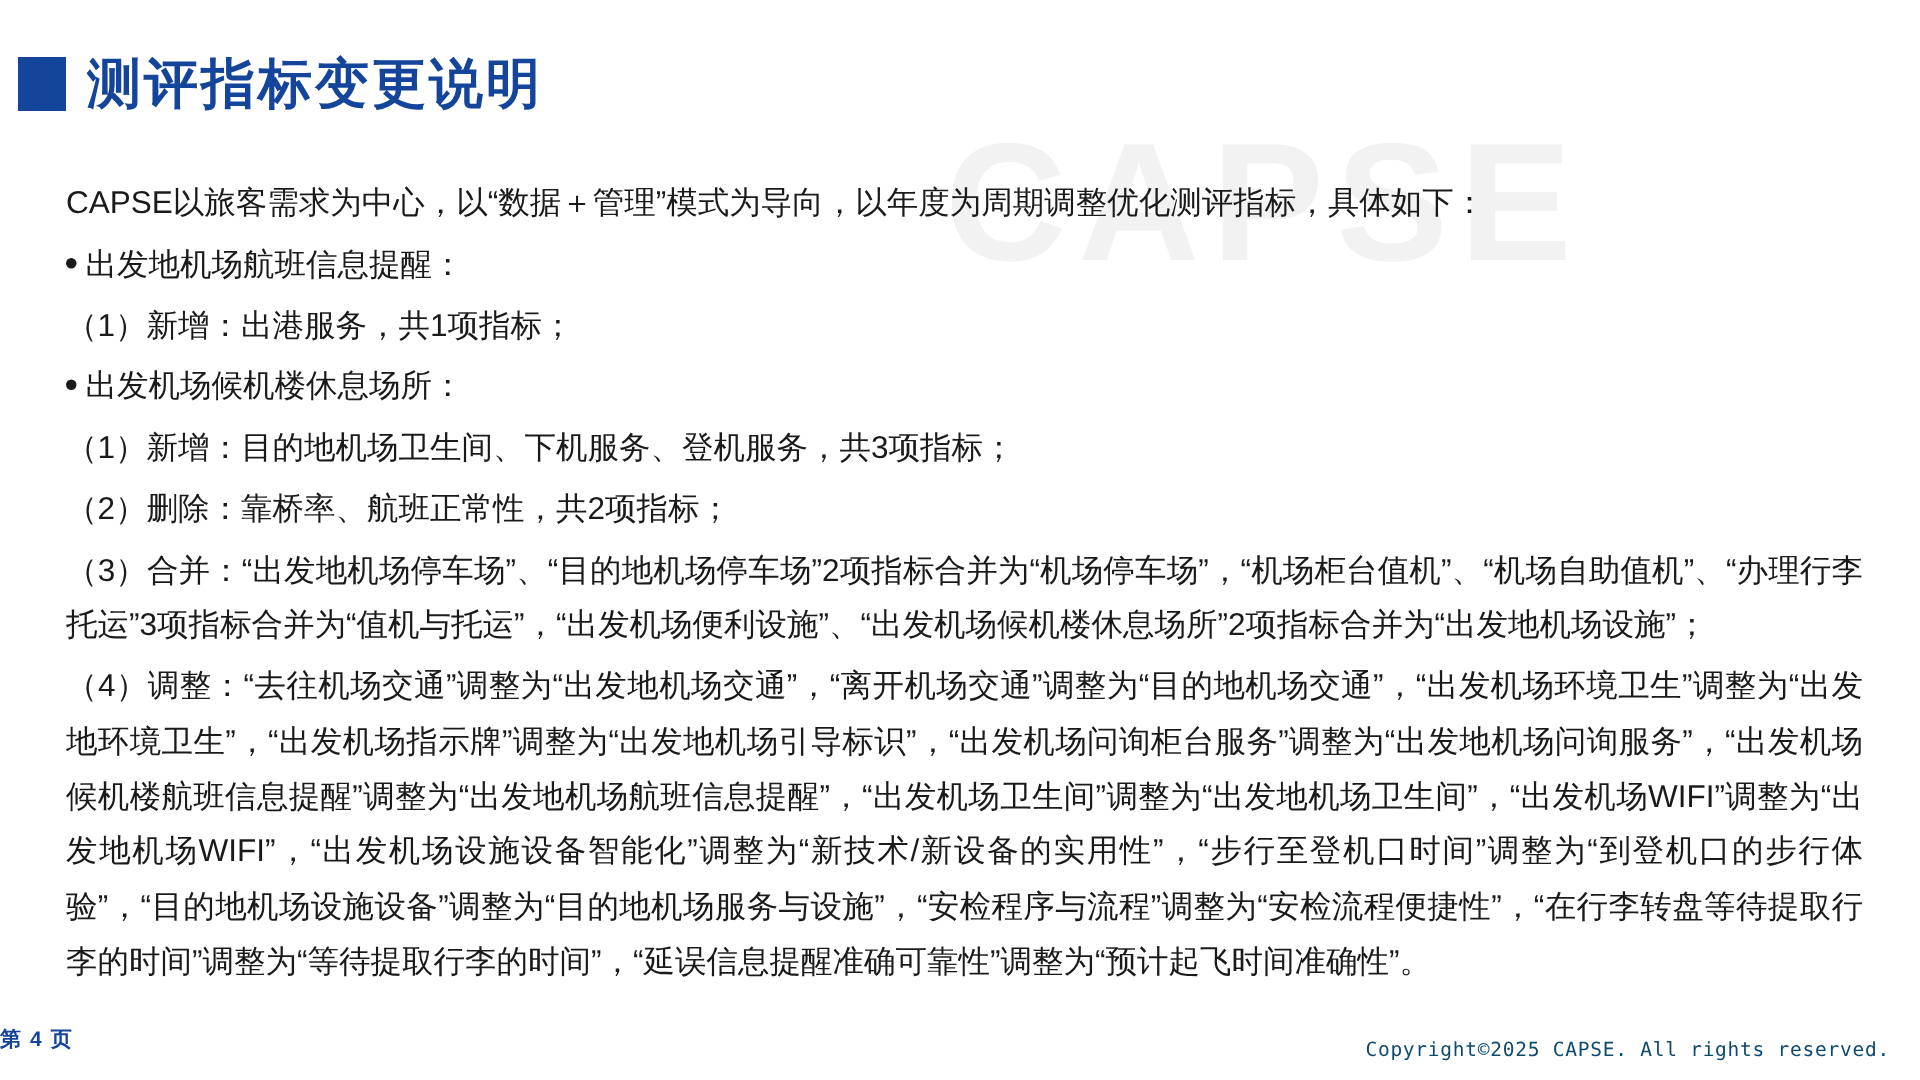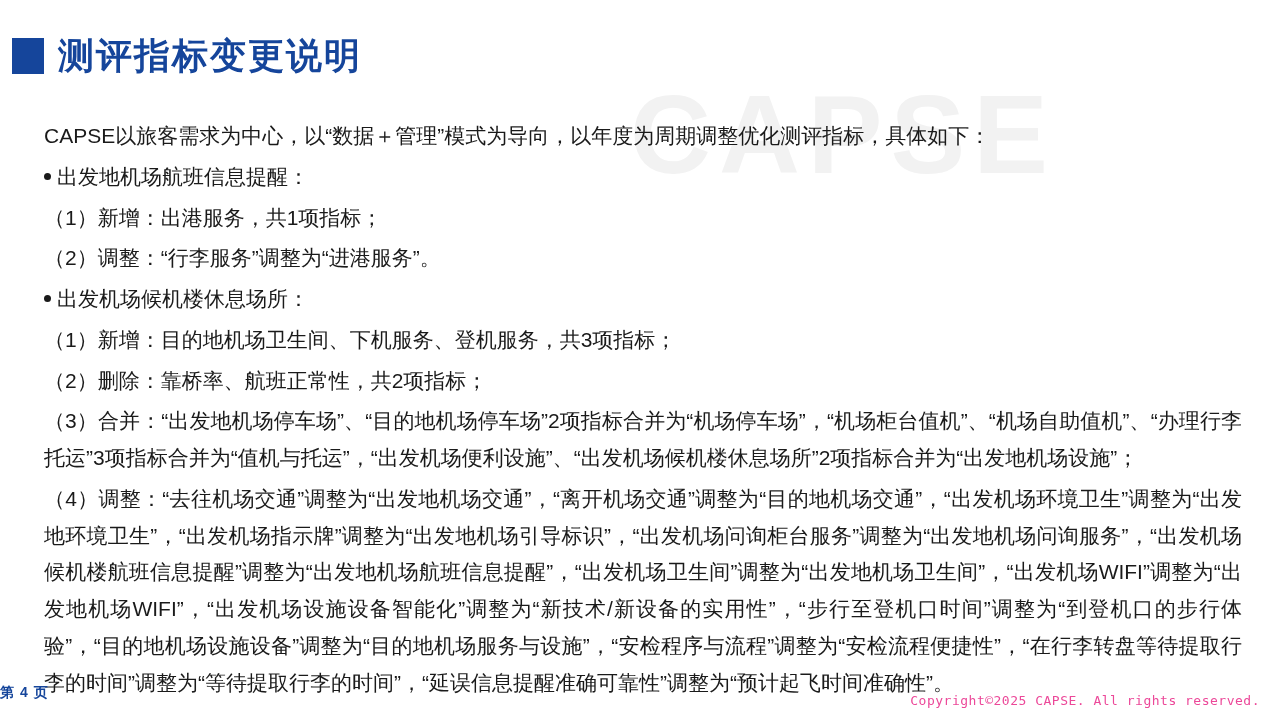--- a/index.html
+++ b/index.html
@@ -115,21 +115,21 @@
     color: #15459b;
     font-weight: bold;
     letter-spacing: 6px;
     z-index: 2;
   }
   .copyright {
     position: absolute;
     bottom: 12px;
     right: 20px;
     font-size: 13px;
-    color: #ec4899;
+    color: #0c4a6e;
     font-family: "DejaVu Sans Mono", "Liberation Mono", monospace;
     letter-spacing: 0.5px;
     z-index: 2;
   }
 </style>
 </head>
 <body>
 
 <div class="watermark">CAPSE</div>
 
@@ -140,21 +140,20 @@
 
 <div class="content">
 
 
   <p class="para">CAPSE以旅客需求为中心，以“数据＋管理”模式为导向，以年度为周期调整优化测评指标，具体如下：</p>
 
   <p class="para indent-bullet">
     <span class="bullet-dot"></span><span>出发地机场航班信息提醒：</span>
   </p>
   <p class="para item">（1）新增：出港服务，共1项指标；</p>
-  <p class="para item">（2）调整：“行李服务”调整为“进港服务”。</p>
 
   <p class="para indent-bullet">
     <span class="bullet-dot"></span><span>出发机场候机楼休息场所：</span>
   </p>
   <p class="para item">（1）新增：目的地机场卫生间、下机服务、登机服务，共3项指标；</p>
   <p class="para item">（2）删除：靠桥率、航班正常性，共2项指标；</p>
   <p class="para item">（3）合并：“出发地机场停车场”、“目的地机场停车场”2项指标合并为“机场停车场”，“机场柜台值机”、“机场自助值机”、“办理行李托运”3项指标合并为“值机与托运”，“出发机场便利设施”、“出发机场候机楼休息场所”2项指标合并为“出发地机场设施”；</p>
   <p class="para item">（4）调整：“去往机场交通”调整为“出发地机场交通”，“离开机场交通”调整为“目的地机场交通”，“出发机场环境卫生”调整为“出发地环境卫生”，“出发机场指示牌”调整为“出发地机场引导标识”，“出发机场问询柜台服务”调整为“出发地机场问询服务”，“出发机场候机楼航班信息提醒”调整为“出发地机场航班信息提醒”，“出发机场卫生间”调整为“出发地机场卫生间”，“出发机场WIFI”调整为“出发地机场WIFI”，“出发机场设施设备智能化”调整为“新技术/新设备的实用性”，“步行至登机口时间”调整为“到登机口的步行体验”，“目的地机场设施设备”调整为“目的地机场服务与设施”，“安检程序与流程”调整为“安检流程便捷性”，“在行李转盘等待提取行李的时间”调整为“等待提取行李的时间”，“延误信息提醒准确可靠性”调整为“预计起飞时间准确性”。</p>
 
 </div>

